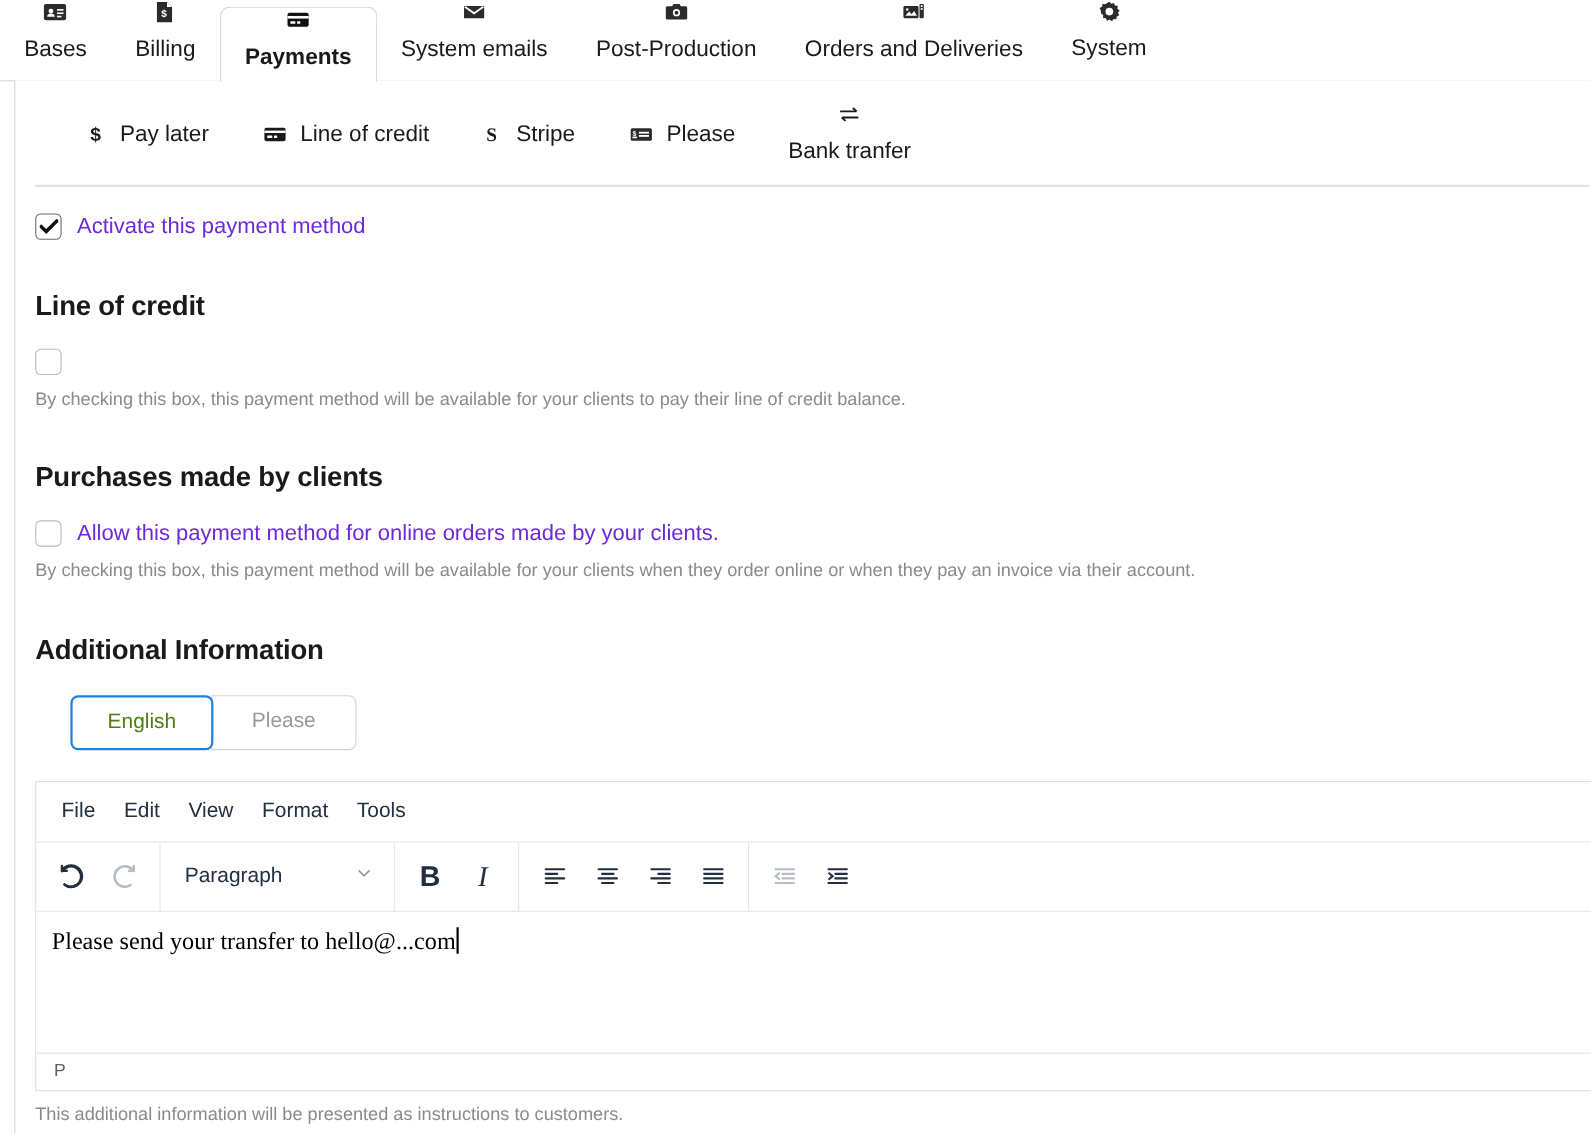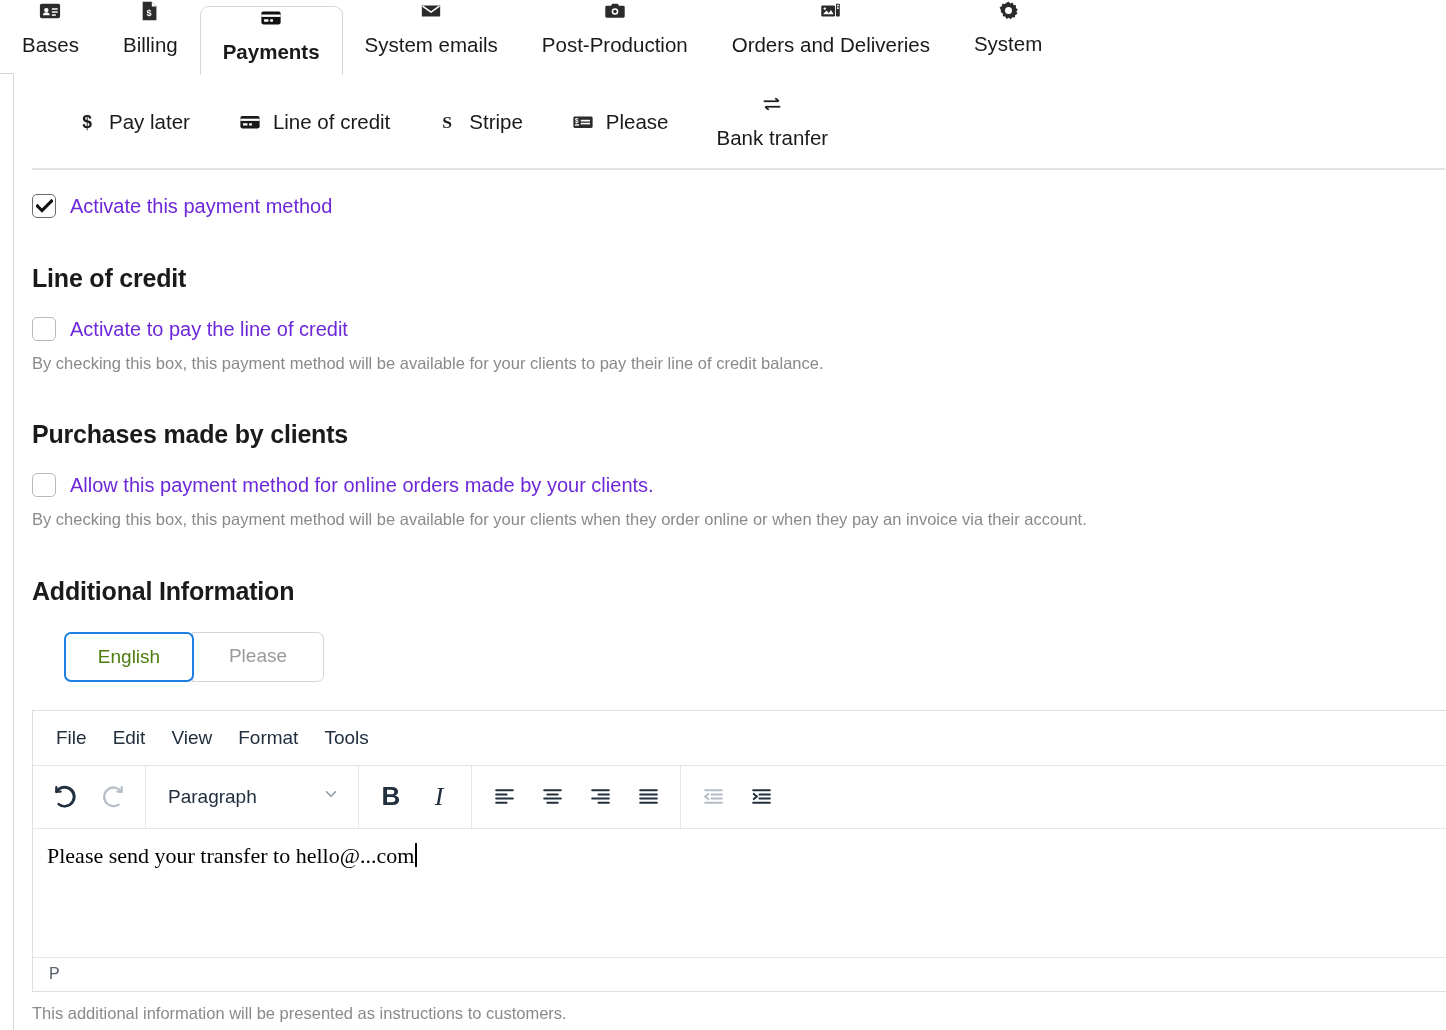--- a/index.html
+++ b/index.html
@@ -413,21 +413,20 @@
             <path d="M1.5 7 6 11.5 15.5 2" stroke="#111" stroke-width="3.1" fill="none" stroke-linecap="square"></path>
           </svg>
       </div>
       <span class="checklabel">Activate this payment method</span>
     </div>
 
     <h2 class="section">Line of credit</h2>
 
     <div class="checkrow">
       <div class="cbox"></div>
-      <span class="checklabel">Activate to pay the line of credit</span>
     </div>
     <div class="hint">By checking this box, this payment method will be available for your clients to pay their line of credit balance.</div>
 
     <h2 class="section">Purchases made by clients</h2>
 
     <div class="checkrow">
       <div class="cbox"></div>
       <span class="checklabel">Allow this payment method for online orders made by your clients.</span>
     </div>
     <div class="hint">By checking this box, this payment method will be available for your clients when they order online or when they pay an invoice via their account.</div>

